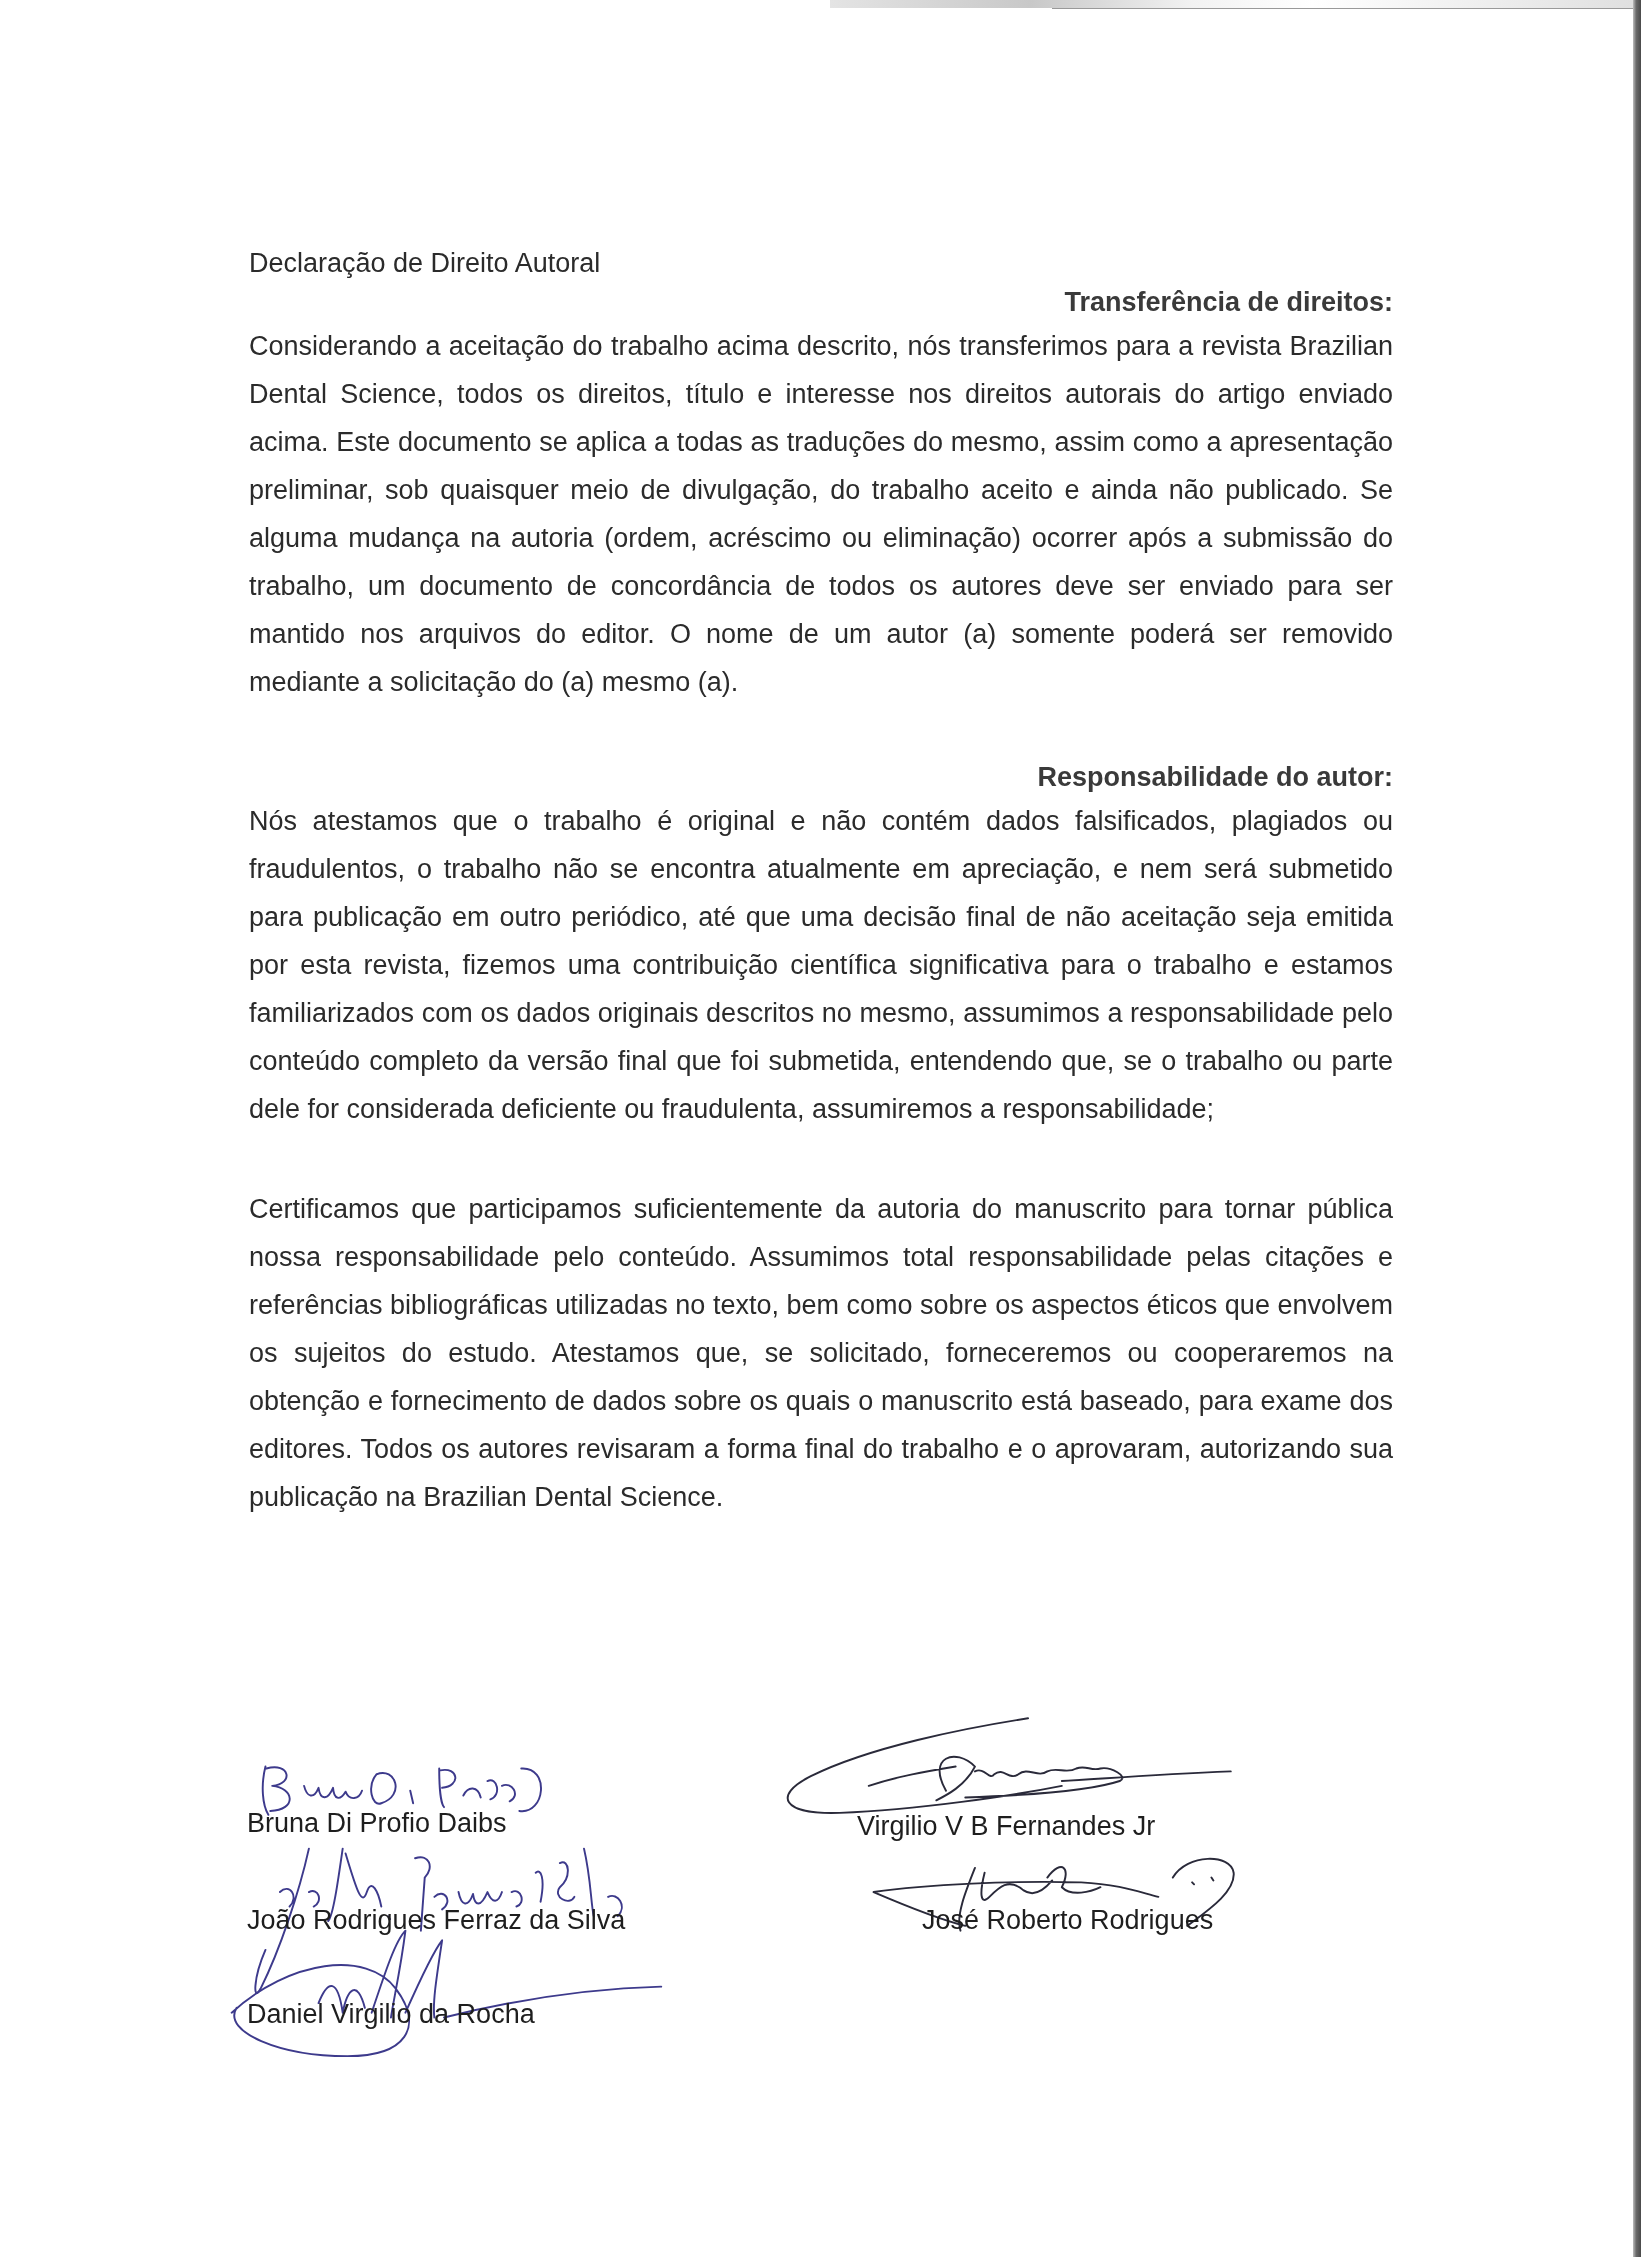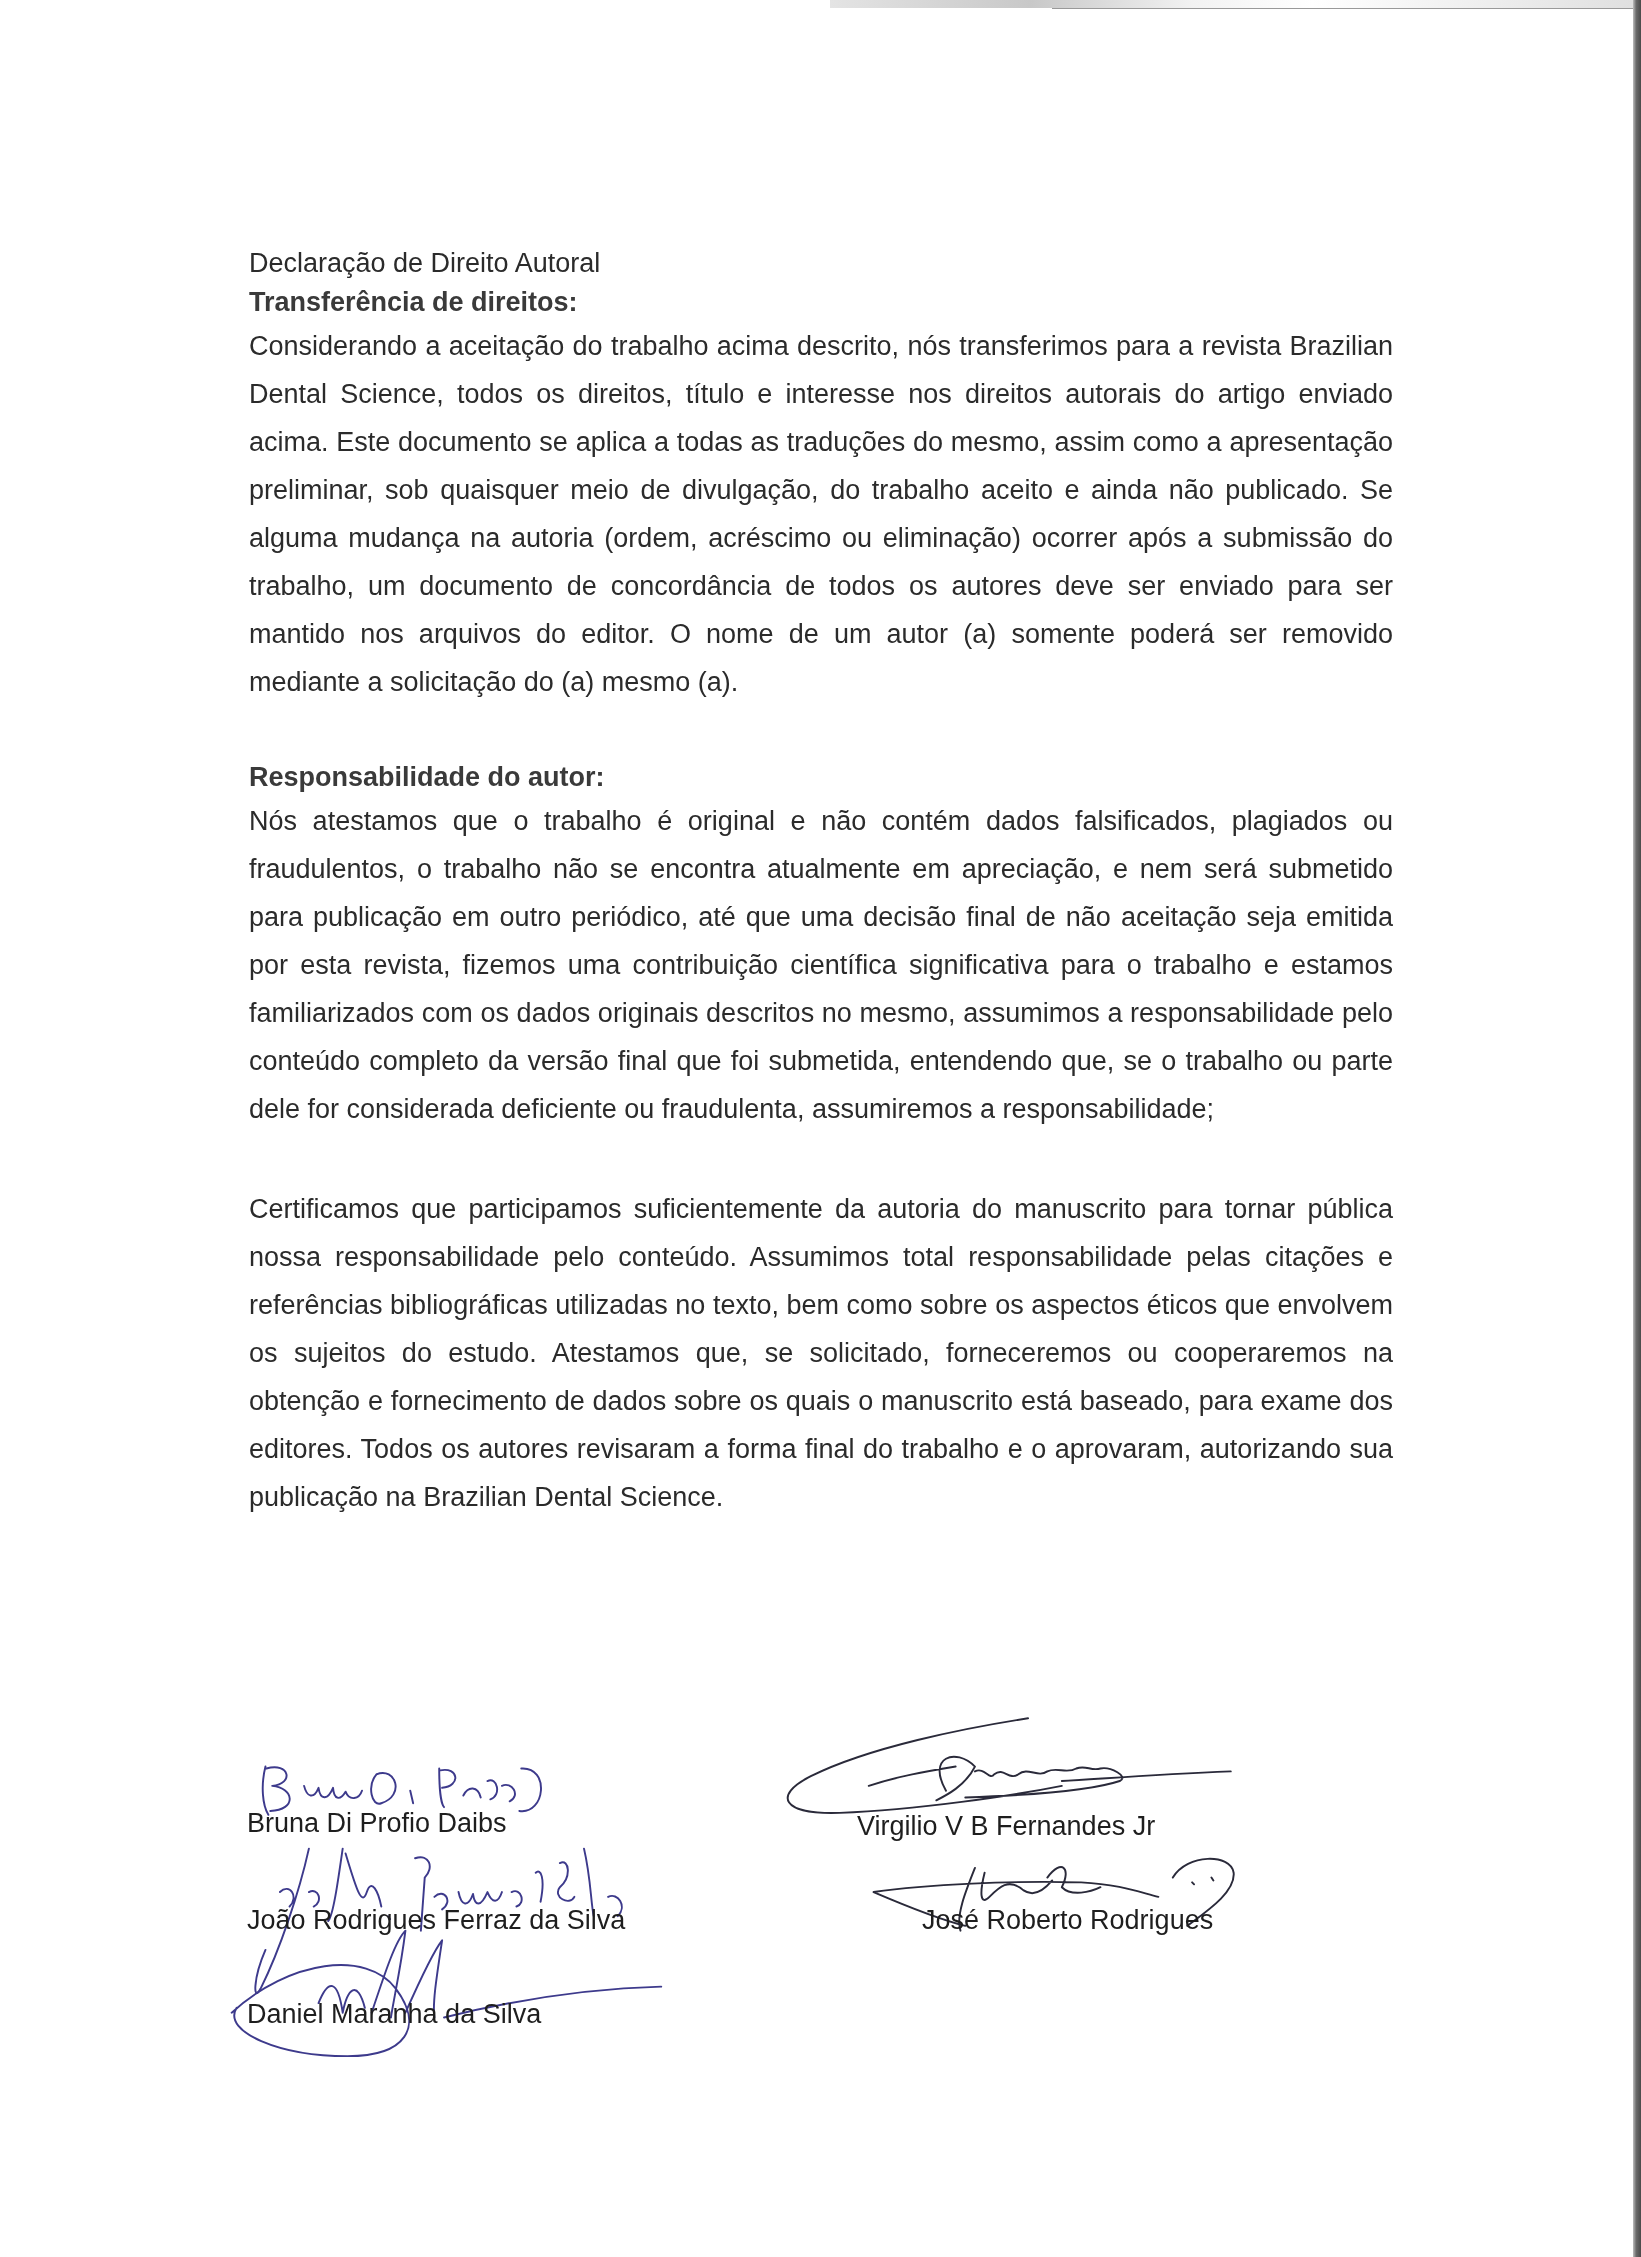--- a/index.html
+++ b/index.html
@@ -17,21 +17,21 @@
     position: absolute; top: 0; left: 830px; width: 803px; height: 7.7px;
     background: linear-gradient(to right, #e4e4e4 0%, #c8c8c8 25%, #f2f2f2 45%, #ffffff 60%, #e0e0e0 100%);
   }
   .scan-edge-topline {
     position: absolute; top: 7.7px; left: 1052px; width: 581px; height: 1px; background: #999;
   }
   .page {
     position: absolute; left: 249px; top: 244px; width: 1144px;
   }
   .doc-title { font-size: 27px; line-height: 39px; margin: 0; font-weight: normal; }
-  .section-heading { font-size: 27px; line-height: 39px; margin: 0; font-weight: bold; color: #3a3a3a; }
+  .section-heading { font-size: 27px; line-height: 39px; margin: 0; font-weight: bold; color: #3a3a3a; text-align: right; }
   .para {
     font-size: 27px; line-height: 48px; margin: 0;
     text-align: justify; text-align-last: left;
   }
   .gap { height: 52px; }
   .sig-area { position: absolute; left: 0; top: 0; width: 1440px; height: 2257px; pointer-events: none; }
   .signer-name {
     position: absolute; font-size: 27px; color: #1e1e1e; white-space: nowrap;
   }
   svg.sig { position: absolute; left: 0; top: 0; width: 1641px; height: 2257px; }
@@ -83,15 +83,15 @@
     <path d="M1065,1780 C1000,1790 900,1810 840,1840 C800,1860 810,1880 870,1878 C950,1875 1050,1860 1100,1850 M980,1855 C960,1820 990,1810 1010,1830 C1000,1850 980,1860 970,1865 M1010,1835 C1020,1830 1025,1845 1030,1838 C1040,1830 1045,1845 1055,1838 C1065,1830 1075,1842 1085,1835 C1095,1830 1105,1838 1115,1832 C1125,1828 1130,1835 1140,1832 C1150,1830 1170,1840 1160,1845 C1130,1855 1060,1860 1000,1862 M1100,1845 C1150,1842 1200,1838 1275,1835 M900,1850 C930,1840 960,1835 990,1830"></path>
   </svg>
   <svg class="sig ink-dark" viewBox="0 0 1700 2338" width="1641" height="2257">
     <path d="M905,1960 C960,1952 1050,1948 1120,1950 C1160,1952 1180,1960 1200,1965 M905,1960 C940,1975 980,1990 1000,1995 M1010,1935 C1000,1960 990,1985 995,2000 M1020,1940 C1015,1960 1015,1975 1025,1965 C1035,1955 1045,1945 1060,1958 C1070,1965 1080,1960 1090,1948 M1085,1945 C1100,1925 1110,1935 1100,1955 C1110,1965 1130,1960 1140,1955 M1215,1945 C1230,1920 1275,1920 1278,1940 C1280,1960 1250,1980 1230,1995 M1235,1950 L1237,1952 M1255,1945 L1257,1948"></path>
   </svg>
 
   <div class="signer-name" style="left:247px; top:1808px;">Bruna Di Profio Daibs</div>
   <div class="signer-name" style="left:857px; top:1811px;">Virgilio V B Fernandes Jr</div>
   <div class="signer-name" style="left:247px; top:1905px;">João Rodrigues Ferraz da Silva</div>
   <div class="signer-name" style="left:876px; top:1905px;margin-left:46px;">José Roberto Rodrigues</div>
-  <div class="signer-name" style="left:247px; top:1999px;">Daniel Maranha da Silva</div>
+  <div class="signer-name" style="left:247px; top:1999px;">Daniel Virgilio da Rocha</div>
 </div>
 
 
 </body></html>

